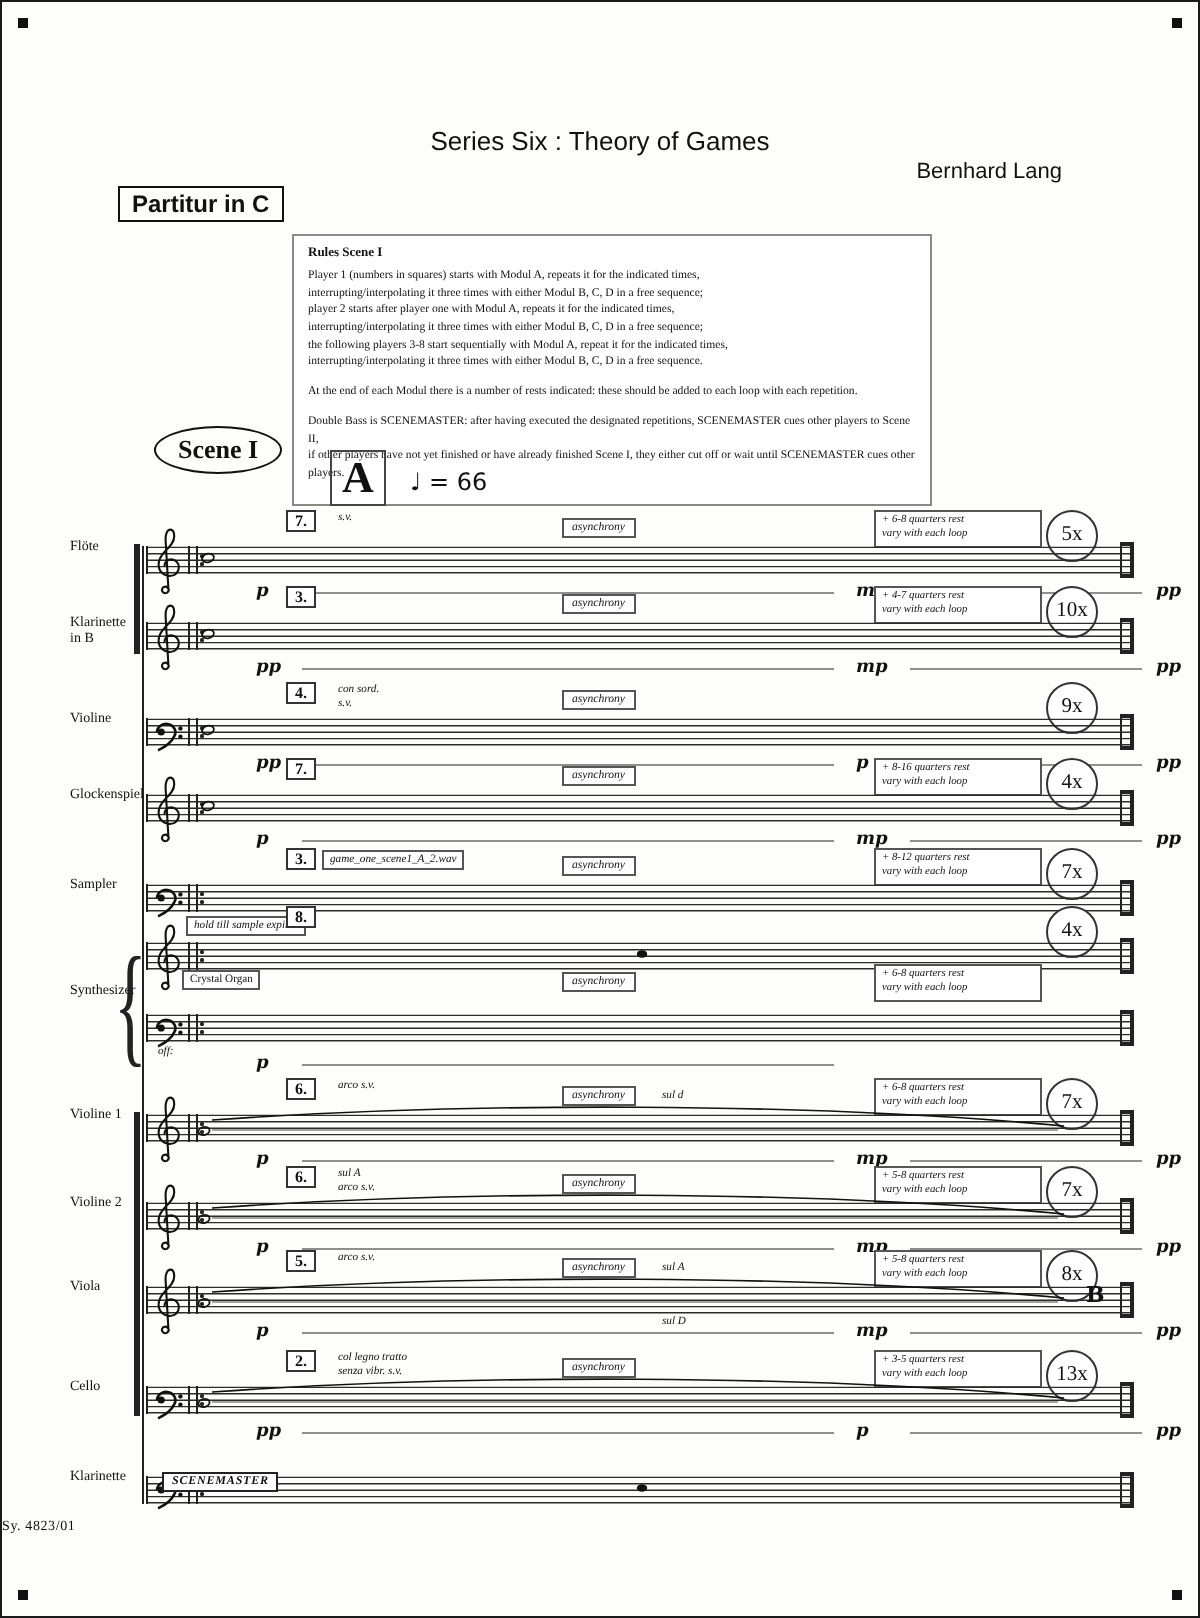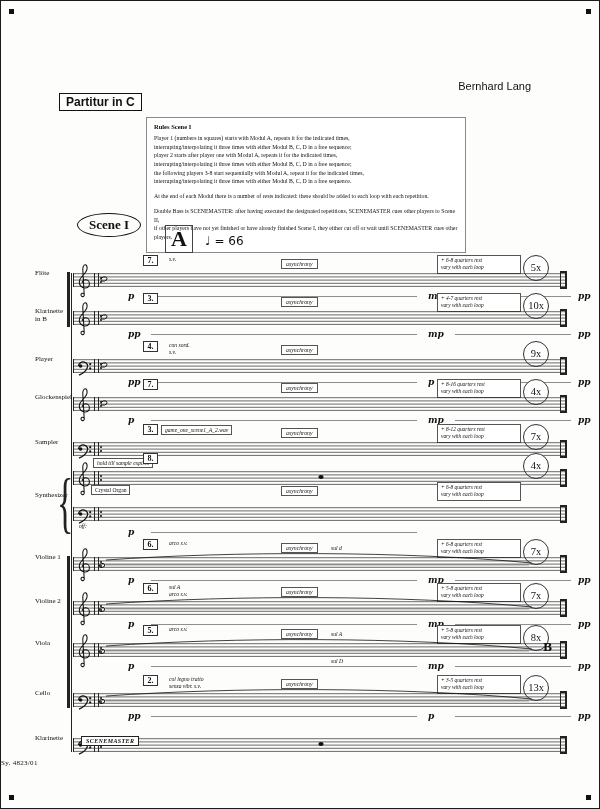--- a/index.html
+++ b/index.html
@@ -59,20 +59,21 @@
 </style>
 </head>
 <body>
 
 <div class="page">
   <div class="corner" style="top:8px;left:8px;"></div>
   <div class="corner" style="top:8px;right:8px;"></div>
   <div class="corner" style="bottom:8px;left:8px;"></div>
   <div class="corner" style="bottom:8px;right:8px;"></div>
 
+  <div class="subtitle">Series Six : Theory of Games</div>
   <div class="composer">Bernhard Lang</div>
   <div class="partitur">Partitur in C</div>
 
   <div class="rulesbox">
     <div class="rules-h">Rules Scene I</div>
     <div class="rules-p ml">Player 1 (numbers in squares) starts with Modul A, repeats it for the indicated times,
 interrupting/interpolating it three times with either Modul B, C, D in a free sequence;
 player 2 starts after player one with Modul A, repeats it for the indicated times,
 interrupting/interpolating it three times with either Modul B, C, D in a free sequence;
 the following players 3-8 start sequentially with Modul A, repeat it for the indicated times,
@@ -139,21 +140,21 @@
           </svg></div>
         <div class="dynrow" style="top: 36px;">
           <div class="dyn ml" style="left: 55px;">pp</div>
           <div class="dyn ml" style="left: 355px;">mp</div>
           <div class="dyn ml" style="left: 505px;">pp</div>
           <div class="dline" style="left: 78px; width: 266px;"></div>
           <div class="dline" style="left: 382px; width: 116px;"></div>
         </div>
       </div>
       <div class="sys" style="top: 340px; height: 50px;">
-        <div class="iname ml" style="top: 14px;">Player</div>
+        <div class="iname ml" style="top: 14px;">Violine</div>
         <div class="modbox ml">4.</div>
         <div class="tech ml">con sord.
 s.v.</div>
         <div class="count ml">9x</div>
         <div class="asyn ml" style="top: 4px;">asynchrony</div>
         <div class="staffwrap" style="top: 18px;"><svg width="493" height="14">
             <line x1="0" y1="0.7" x2="493" y2="0.7" stroke="#2b2b2b" stroke-width="0.7"></line>
             <line x1="0" y1="3.9" x2="493" y2="3.9" stroke="#2b2b2b" stroke-width="0.7"></line>
             <line x1="0" y1="7.1" x2="493" y2="7.1" stroke="#2b2b2b" stroke-width="0.7"></line>
             <line x1="0" y1="10.3" x2="493" y2="10.3" stroke="#2b2b2b" stroke-width="0.7"></line>

